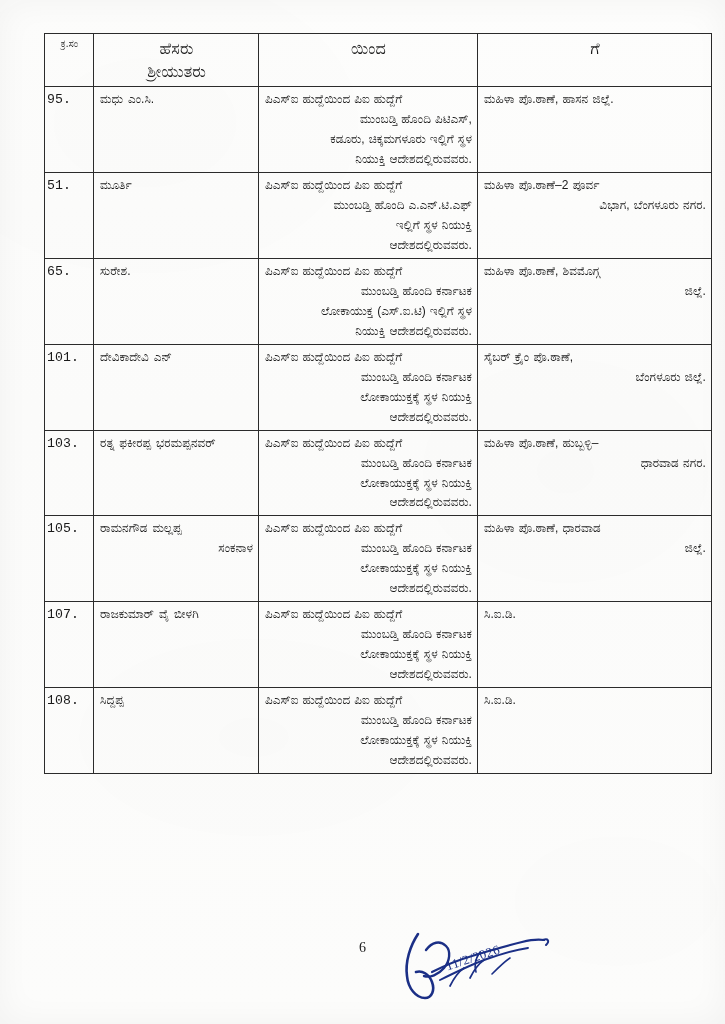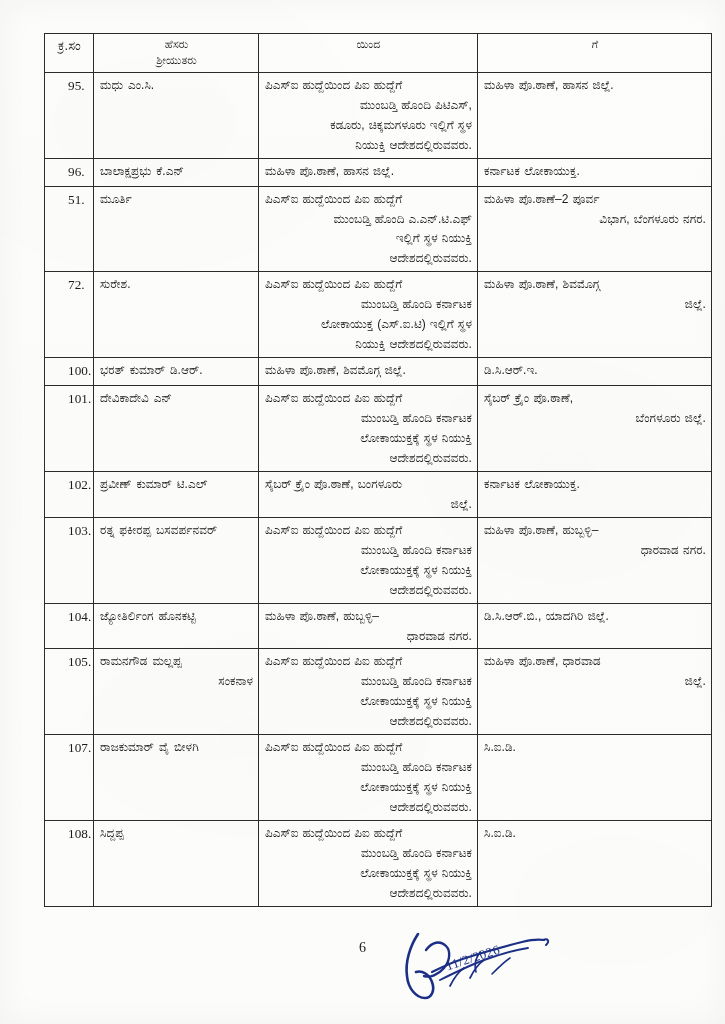--- a/index.html
+++ b/index.html
@@ -62,42 +62,42 @@
     background: transparent;
   }
   col.c-sl   { width: 49px; }
   col.c-name { width: 165px; }
   col.c-from { width: 219px; }
   col.c-to   { width: 234px; }
 
   thead th {
     text-align: center;
     vertical-align: middle;
-    font-size: 11px;
+    font-size: 16px;
     line-height: 1.45;
     padding-top: 5px;
     padding-bottom: 5px;
     letter-spacing: 0.1px;
   }
   thead th.h-sl {
-    font-size: 13px;
+    font-size: 10px;
   }
   .hdr-line { display: block; }
 
   tbody td {
     font-size: 12px;
     line-height: 1.58;
     letter-spacing: 0.05px;
   }
   tbody td.sl {
     text-align: left;
     white-space: nowrap;
-    font-family: Liberation Serif, serif;
+    font-family: Liberation Mono, monospace;
     font-size: 13.2px;
-    padding-left: 23px;
+    padding-left: 2px;
   }
   tbody td.name  { word-spacing: 1.5px; }
   tbody td.from  { word-spacing: 0.6px; }
   tbody td.to    { word-spacing: 0.8px; }
 
   .cell-line { display: block; }
   .cell-line + .cell-line { margin-top: 1px; text-align: right; }
 
   
   .footer {
@@ -173,131 +173,81 @@
             <span class="cell-line">ಪಿಎಸ್‌ಐ ಹುದ್ದೆಯಿಂದ ಪಿಐ ಹುದ್ದೆಗೆ</span>
             <span class="cell-line">ಮುಂಬಡ್ತಿ ಹೊಂದಿ ಪಿಟಿಎಸ್,</span>
             <span class="cell-line">ಕಡೂರು, ಚಿಕ್ಕಮಗಳೂರು ಇಲ್ಲಿಗೆ ಸ್ಥಳ</span>
             <span class="cell-line">ನಿಯುಕ್ತಿ ಆದೇಶದಲ್ಲಿರುವವರು.</span>
           </td>
           <td class="to">
             <span class="cell-line">ಮಹಿಳಾ ಪೊ.ಠಾಣೆ, ಹಾಸನ ಜಿಲ್ಲೆ.</span>
           </td>
         </tr>
         <tr>
-          <td class="sl">96.</td>
-          <td class="name">
-            <span class="cell-line">ಬಾಲಾಕ್ಷಪ್ರಭು ಕೆ.ಎನ್</span>
-          </td>
-          <td class="from">
-            <span class="cell-line">ಮಹಿಳಾ ಪೊ.ಠಾಣೆ, ಹಾಸನ ಜಿಲ್ಲೆ.</span>
-          </td>
-          <td class="to">
-            <span class="cell-line">ಕರ್ನಾಟಕ ಲೋಕಾಯುಕ್ತ.</span>
-          </td>
-        </tr>
-        <tr>
           <td class="sl">51.</td>
           <td class="name">
             <span class="cell-line">ಮೂರ್ತಿ</span>
           </td>
           <td class="from">
             <span class="cell-line">ಪಿಎಸ್‌ಐ ಹುದ್ದೆಯಿಂದ ಪಿಐ ಹುದ್ದೆಗೆ</span>
             <span class="cell-line">ಮುಂಬಡ್ತಿ ಹೊಂದಿ ಎ.ಎನ್.ಟಿ.ಎಫ್</span>
             <span class="cell-line">ಇಲ್ಲಿಗೆ ಸ್ಥಳ ನಿಯುಕ್ತಿ</span>
             <span class="cell-line">ಆದೇಶದಲ್ಲಿರುವವರು.</span>
           </td>
           <td class="to">
             <span class="cell-line">ಮಹಿಳಾ ಪೊ.ಠಾಣೆ–2 ಪೂರ್ವ</span>
             <span class="cell-line">ವಿಭಾಗ, ಬೆಂಗಳೂರು ನಗರ.</span>
           </td>
         </tr>
         <tr>
-          <td class="sl">72.</td>
+          <td class="sl">65.</td>
           <td class="name">
             <span class="cell-line">ಸುರೇಶ.</span>
           </td>
           <td class="from">
             <span class="cell-line">ಪಿಎಸ್‌ಐ ಹುದ್ದೆಯಿಂದ ಪಿಐ ಹುದ್ದೆಗೆ</span>
             <span class="cell-line">ಮುಂಬಡ್ತಿ ಹೊಂದಿ ಕರ್ನಾಟಕ</span>
             <span class="cell-line">ಲೋಕಾಯುಕ್ತ (ಎಸ್.ಐ.ಟಿ) ಇಲ್ಲಿಗೆ ಸ್ಥಳ</span>
             <span class="cell-line">ನಿಯುಕ್ತಿ ಆದೇಶದಲ್ಲಿರುವವರು.</span>
           </td>
           <td class="to">
             <span class="cell-line">ಮಹಿಳಾ ಪೊ.ಠಾಣೆ, ಶಿವಮೊಗ್ಗ</span>
             <span class="cell-line">ಜಿಲ್ಲೆ.</span>
           </td>
         </tr>
         <tr>
-          <td class="sl">100.</td>
-          <td class="name">
-            <span class="cell-line">ಭರತ್ ಕುಮಾರ್ ಡಿ.ಆರ್.</span>
-          </td>
-          <td class="from">
-            <span class="cell-line">ಮಹಿಳಾ ಪೊ.ಠಾಣೆ, ಶಿವಮೊಗ್ಗ ಜಿಲ್ಲೆ.</span>
-          </td>
-          <td class="to">
-            <span class="cell-line">ಡಿ.ಸಿ.ಆರ್.ಇ.</span>
-          </td>
-        </tr>
-        <tr>
           <td class="sl">101.</td>
           <td class="name">
             <span class="cell-line">ದೇವಿಕಾದೇವಿ ಎನ್</span>
           </td>
           <td class="from">
             <span class="cell-line">ಪಿಎಸ್‌ಐ ಹುದ್ದೆಯಿಂದ ಪಿಐ ಹುದ್ದೆಗೆ</span>
             <span class="cell-line">ಮುಂಬಡ್ತಿ ಹೊಂದಿ ಕರ್ನಾಟಕ</span>
             <span class="cell-line">ಲೋಕಾಯುಕ್ತಕ್ಕೆ ಸ್ಥಳ ನಿಯುಕ್ತಿ</span>
             <span class="cell-line">ಆದೇಶದಲ್ಲಿರುವವರು.</span>
           </td>
           <td class="to">
             <span class="cell-line">ಸೈಬರ್ ಕ್ರೈಂ ಪೊ.ಠಾಣೆ,</span>
             <span class="cell-line">ಬೆಂಗಳೂರು ಜಿಲ್ಲೆ.</span>
           </td>
         </tr>
         <tr>
-          <td class="sl">102.</td>
-          <td class="name">
-            <span class="cell-line">ಪ್ರವೀಣ್ ಕುಮಾರ್ ಟಿ.ಎಲ್</span>
-          </td>
-          <td class="from">
-            <span class="cell-line">ಸೈಬರ್ ಕ್ರೈಂ ಪೊ.ಠಾಣೆ, ಬಂಗಳೂರು</span>
-            <span class="cell-line">ಜಿಲ್ಲೆ.</span>
-          </td>
-          <td class="to">
-            <span class="cell-line">ಕರ್ನಾಟಕ ಲೋಕಾಯುಕ್ತ.</span>
-          </td>
-        </tr>
-        <tr>
           <td class="sl">103.</td>
           <td class="name">
-            <span class="cell-line">ರತ್ನ ಫಕೀರಪ್ಪ ಬಸವರ್ಪನವರ್</span>
+            <span class="cell-line">ರತ್ನ ಫಕೀರಪ್ಪ ಭರಮಪ್ಪನವರ್</span>
           </td>
           <td class="from">
             <span class="cell-line">ಪಿಎಸ್‌ಐ ಹುದ್ದೆಯಿಂದ ಪಿಐ ಹುದ್ದೆಗೆ</span>
             <span class="cell-line">ಮುಂಬಡ್ತಿ ಹೊಂದಿ ಕರ್ನಾಟಕ</span>
             <span class="cell-line">ಲೋಕಾಯುಕ್ತಕ್ಕೆ ಸ್ಥಳ ನಿಯುಕ್ತಿ</span>
             <span class="cell-line">ಆದೇಶದಲ್ಲಿರುವವರು.</span>
           </td>
           <td class="to">
             <span class="cell-line">ಮಹಿಳಾ ಪೊ.ಠಾಣೆ, ಹುಬ್ಬಳ್ಳಿ–</span>
             <span class="cell-line">ಧಾರವಾಡ ನಗರ.</span>
-          </td>
-        </tr>
-        <tr>
-          <td class="sl">104.</td>
-          <td class="name">
-            <span class="cell-line">ಜ್ಯೋತಿರ್ಲಿಂಗ ಹೊನಕಟ್ಟಿ</span>
-          </td>
-          <td class="from">
-            <span class="cell-line">ಮಹಿಳಾ ಪೊ.ಠಾಣೆ, ಹುಬ್ಬಳ್ಳಿ–</span>
-            <span class="cell-line">ಧಾರವಾಡ ನಗರ.</span>
-          </td>
-          <td class="to">
-            <span class="cell-line">ಡಿ.ಸಿ.ಆರ್.ಬಿ., ಯಾದಗಿರಿ ಜಿಲ್ಲೆ.</span>
           </td>
         </tr>
         <tr>
           <td class="sl">105.</td>
           <td class="name">
             <span class="cell-line">ರಾಮನಗೌಡ ಮಲ್ಲಪ್ಪ</span>
             <span class="cell-line">ಸಂಕನಾಳ</span>
           </td>
           <td class="from">
             <span class="cell-line">ಪಿಎಸ್‌ಐ ಹುದ್ದೆಯಿಂದ ಪಿಐ ಹುದ್ದೆಗೆ</span>

